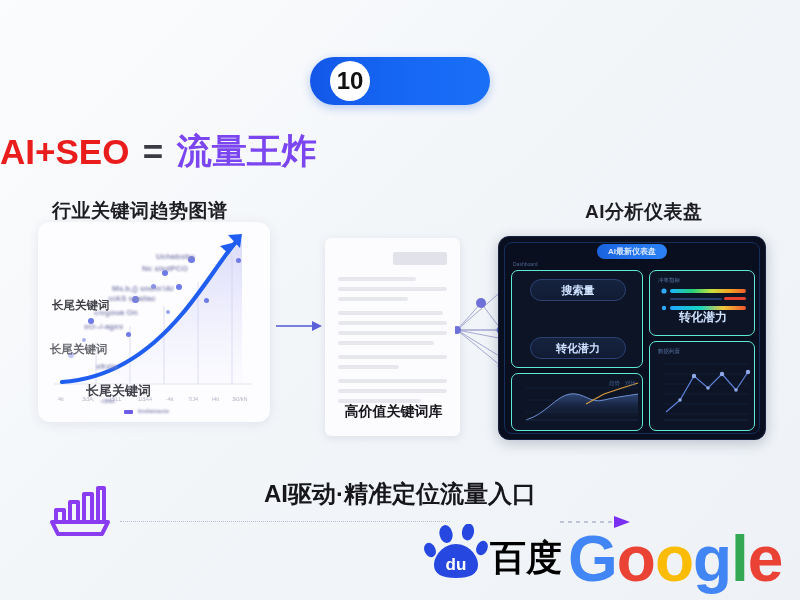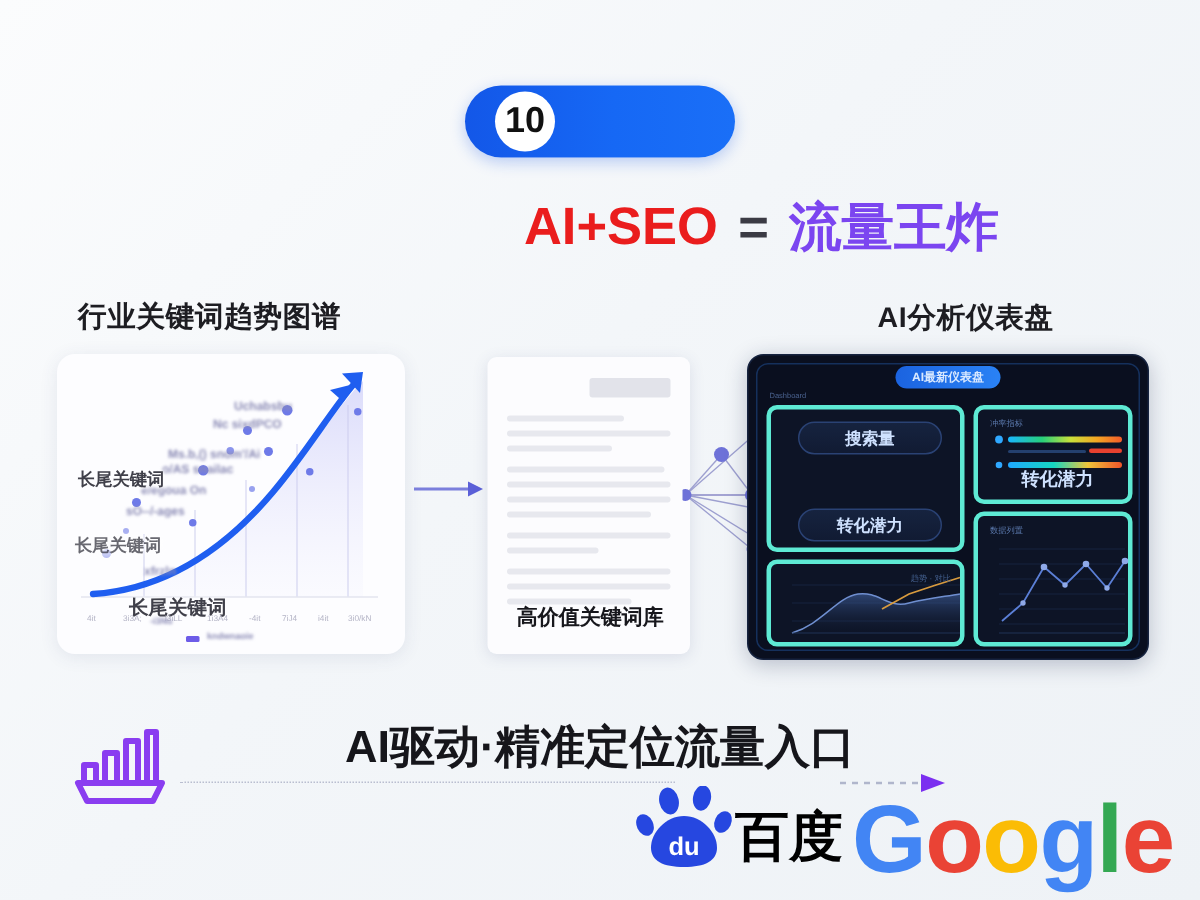--- a/index.html
+++ b/index.html
@@ -27,38 +27,38 @@
   #top-badge .tb-circle{
     width:40px; height:40px; border-radius:50%;
     background:#ffffff;
     display:flex; align-items:center; justify-content:center;
     color:#111; font-size:24px; font-weight:bold;
   }
 
   
   #headline{
     position:absolute; left:0; top:128px; width:666px;
-    text-align:right; white-space:nowrap;
+    text-align:left; white-space:nowrap;
   }
   #headline span{ font-size:35px; font-weight:bold; vertical-align:middle; }
   .hl-red{ color:#ea1d1d; letter-spacing:0px; }
   .hl-eq { color:#3b3b44; margin:0 9px; }
   .hl-pur{ color:#7b45f0; }
 
   
   .sec-title{
     position:absolute; font-size:19px; font-weight:bold; color:#1d1d22;
     letter-spacing:.5px; white-space:nowrap;
   }
   #title-left  { left:52px;  top:198px; }
   #title-right { left:585px; top:199px; }
 
   
   #left-card{
-    position:absolute; left:38px; top:236px; width:232px; height:200px;
+    position:absolute; left:38px; top:222px; width:232px; height:200px;
     background:#fdfdff; border-radius:12px;
     box-shadow:0 2px 12px rgba(60,70,120,.10);
     overflow:hidden;
   }
   #left-card .plot{ position:absolute; inset:0; }
   .lc-label{
     position:absolute; color:#40404a; font-weight:bold; white-space:nowrap;
     text-shadow:0 0 3px #fff,0 0 6px #fff;
   }
   #lcl-1{ left:14px; top:76px;  font-size:11.5px; }
@@ -103,21 +103,21 @@
   }
   #dash-inner{ position:absolute; inset:5px; border:1px solid #15305c; border-radius:8px; }
   #dash-pill{
     position:absolute; left:50%; transform:translateX(-50%); top:7px;
     background:linear-gradient(90deg,#1b63e0,#2a82f5); color:#d8e8ff;
     font-size:8px; font-weight:bold; padding:2px 11px; border-radius:9px;
     filter:blur(.35px); white-space:nowrap; z-index:3;
   }
   #dash-sub{ position:absolute; left:14px; top:24px; font-size:5px; color:#4b6390; filter:blur(.4px); }
   .dpanel{
-    position:absolute; background:#0d1426; border:3px solid #5eead4; border-radius:7px;
+    position:absolute; background:#0d1426; border:1px solid #5eead4; border-radius:7px;
   }
   #p-pills { left:12px;  top:33px;  width:132px; height:98px; }
   #p-area  { left:12px;  top:136px; width:132px; height:58px; }
   #p-meter { left:150px; top:33px;  width:106px; height:66px; }
   #p-line  { left:150px; top:104px; width:106px; height:90px; }
   .kpill{
     position:absolute; left:18px; width:96px; height:22px; border-radius:11px;
     background:linear-gradient(180deg,#16233f,#111b33);
     border:1px solid #2a4274;
     display:flex; align-items:center; justify-content:center;
@@ -127,21 +127,21 @@
   #kp-1{ top:8px; } #kp-2{ top:37px; } #kp-3{ top:66px; }
   .ptitle{ position:absolute; left:8px; top:6px; font-size:5.5px; color:#5b79ad; filter:blur(.4px); }
   #meter-text{
     position:absolute; left:0; top:38px; width:106px; text-align:center;
     color:#cfe2ff; font-size:12px; font-weight:bold; filter:blur(.5px);
   }
 
   
   #tagline{
     position:absolute; left:0; top:478px; width:800px; text-align:center;
-    font-size:30px; font-weight:bold; color:#16161b; white-space:nowrap;
+    font-size:24px; font-weight:bold; color:#16161b; white-space:nowrap;
   }
   #bar-icon{ position:absolute; left:44px; top:482px; width:72px; height:64px; }
   #dotline{
     position:absolute; left:120px; top:521px; width:330px; height:1px;
     border-top:1.5px dotted #b9bed0;
   }
   #dot-arrow{ position:absolute; left:560px; top:516px; width:72px; height:12px; }
 
   #baidu{ position:absolute; left:424px; top:524px; width:140px; height:56px; }
   #baidu-text{

